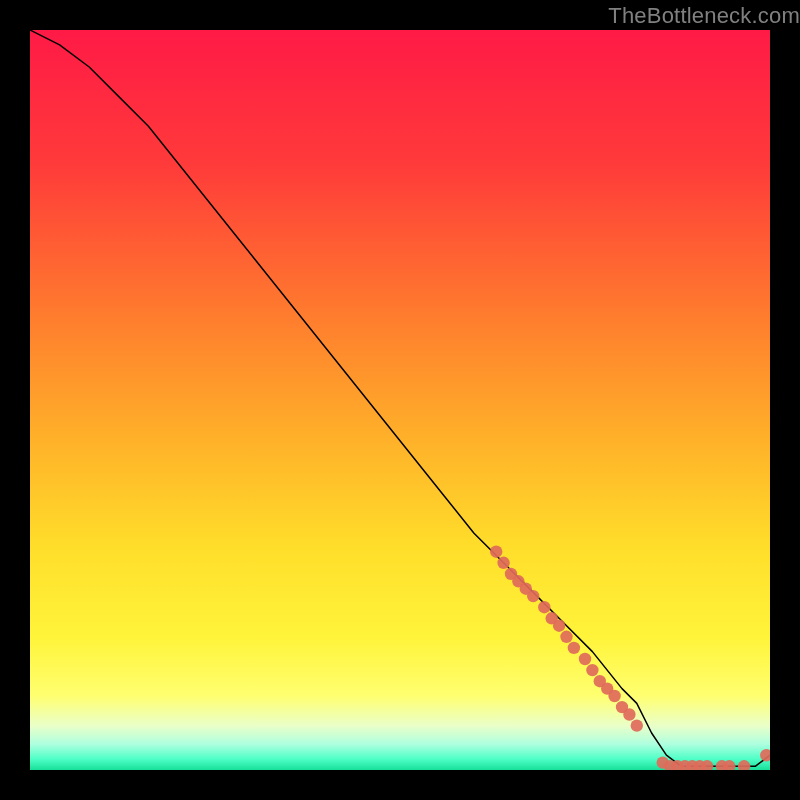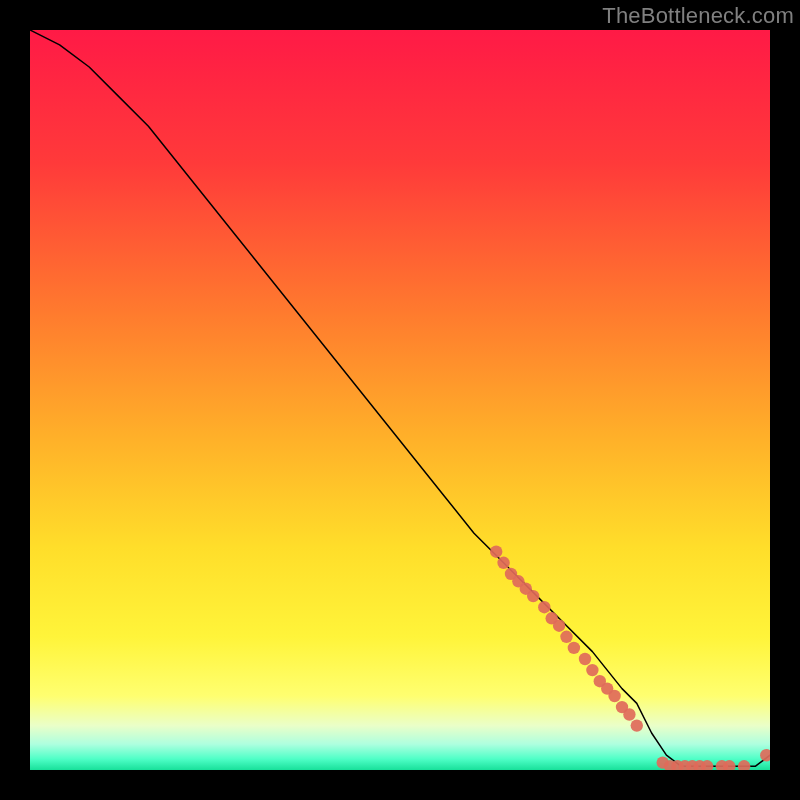--- a/index.html
+++ b/index.html
@@ -13,21 +13,21 @@
   }
   .frame {
     position: relative;
     width: 800px;
     height: 800px;
     background: #000;
   }
   .watermark {
     position: absolute;
     top: 3px;
-    right: 6px;
+    right: 0;
     color: #808080;
     font-size: 22px;
     font-weight: 500;
     letter-spacing: 0.2px;
     z-index: 5;
   }
   .plot-clip {
     position: absolute;
     box-sizing: border-box;
     overflow: hidden;

